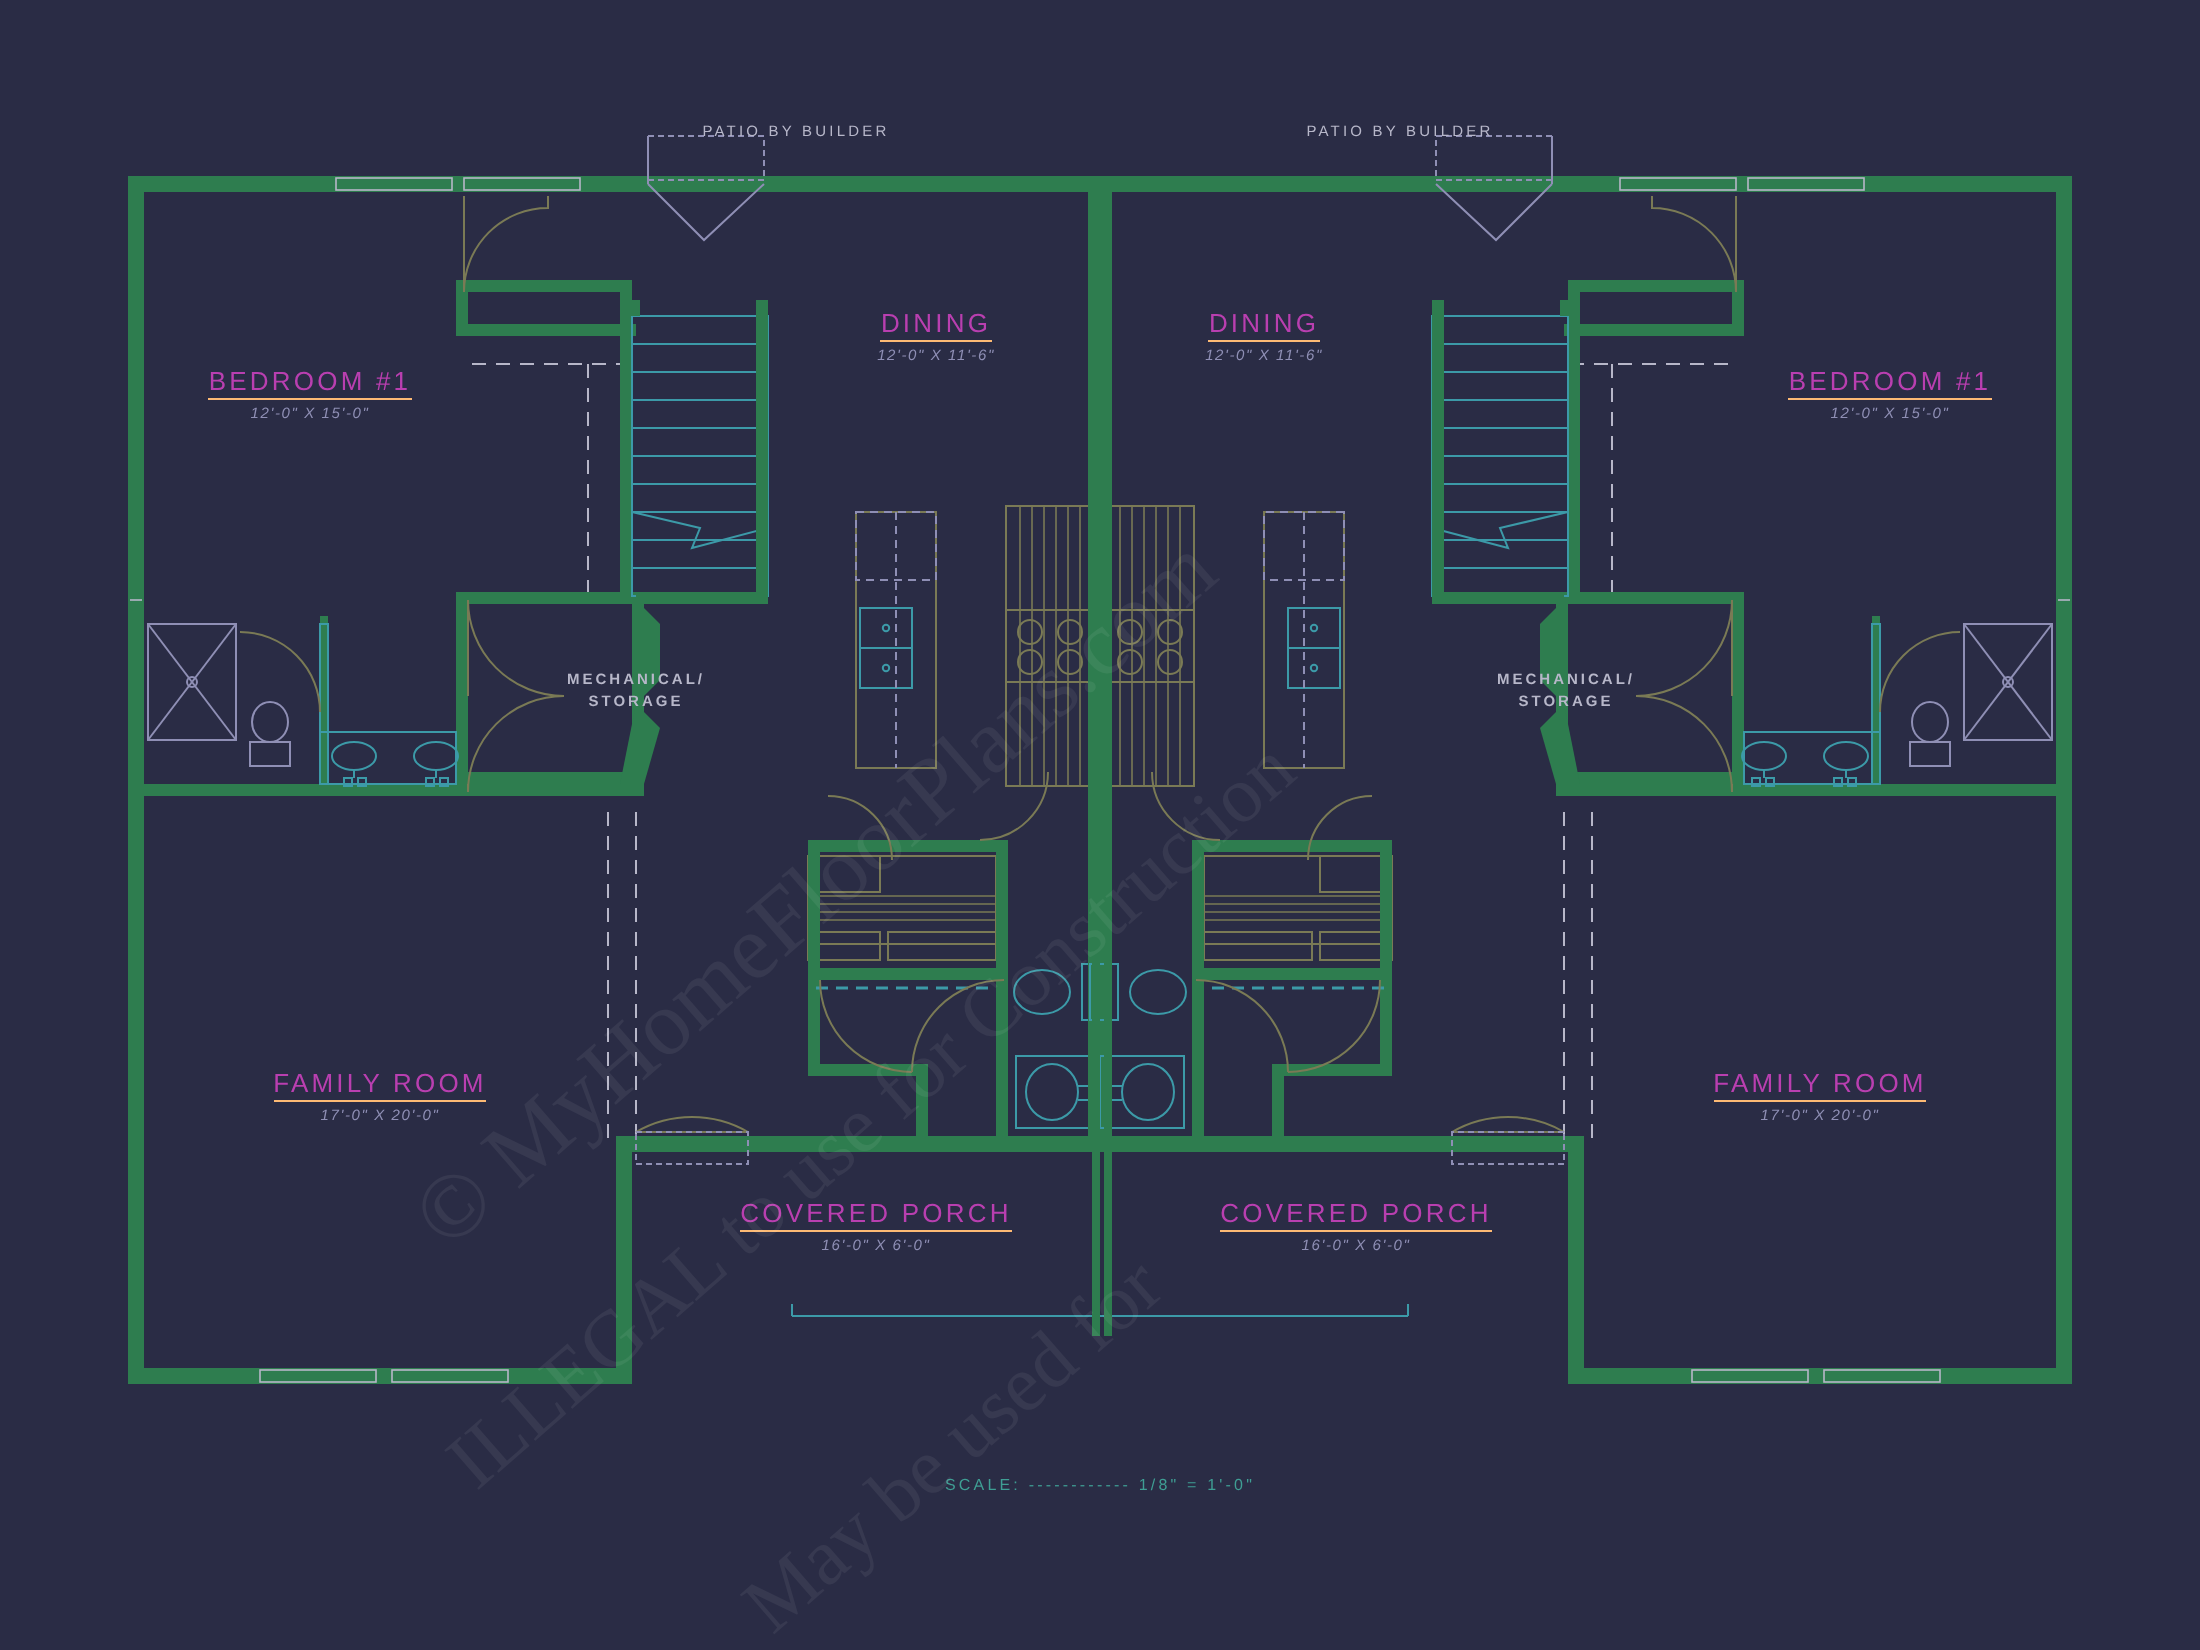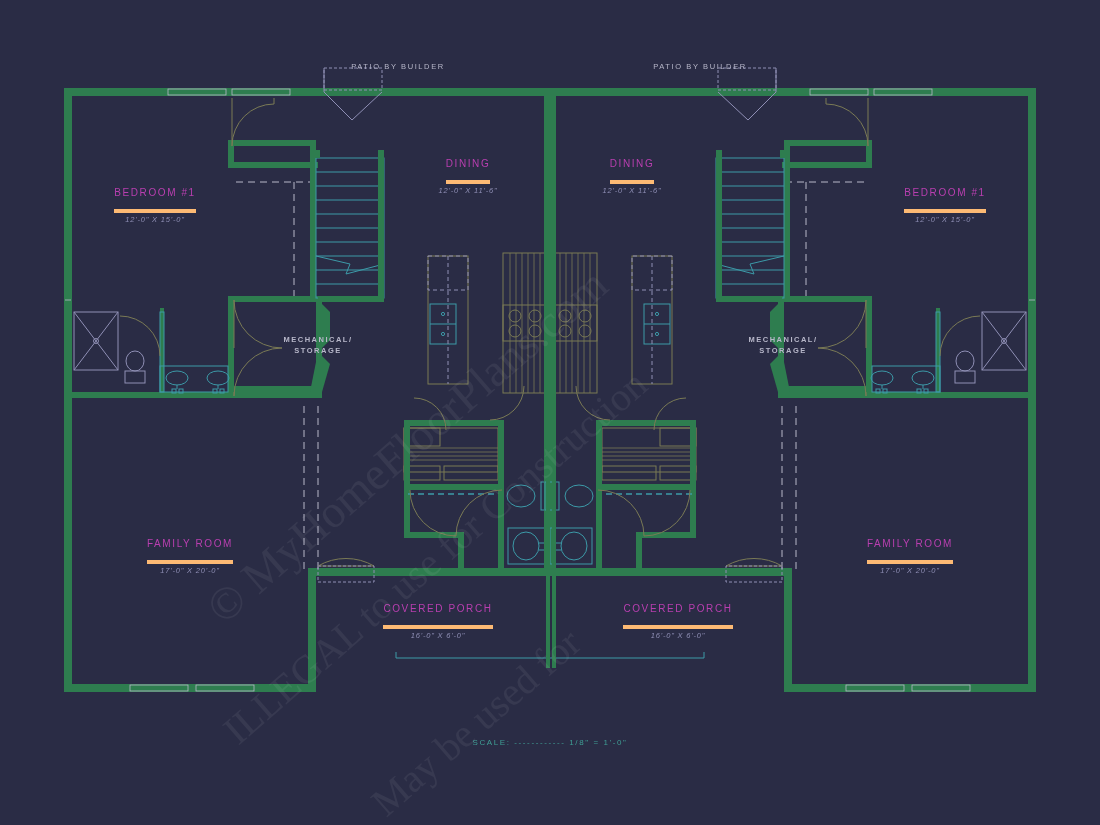--- a/index.html
+++ b/index.html
@@ -1,22 +1,22 @@
 <!DOCTYPE html>
 <html><head>
 <meta charset="utf-8">
 <style>
   html,body{margin:0;padding:0;background:#2a2c45;}
   body{width:1100px;height:825px;overflow:hidden;
        font-family:"Liberation Sans",sans-serif;}
   #stage{position:relative;width:1100px;height:825px;background:#2a2c45;}
   svg{position:absolute;left:0;top:0;}
   .lbl{position:absolute;text-align:center;white-space:nowrap;pointer-events:none;}
-  .room-name{color:#b93fb0;font-size:10px;letter-spacing:1.6px;
-             border-bottom:4px solid #fdba74;padding-bottom:11px;display:inline-block;}
+  .room-name{color:#b93fb0;font-size:13px;letter-spacing:1.6px;
+             border-bottom:1px solid #fdba74;padding-bottom:1px;display:inline-block;}
   .room-dim{color:#8f8fb5;font-size:7.5px;letter-spacing:0.8px;margin-top:2px;
             font-style:italic;}
   .note{color:#b7b7c9;font-size:7.5px;letter-spacing:1.5px;line-height:11px;font-weight:bold;}
   .patio-note{color:#b7b7c9;font-size:7.5px;letter-spacing:1.6px;}
   .title-main{color:#8fa8c8;font-size:17px;letter-spacing:3.5px;
               border-bottom:1px solid #6f86a8;padding-bottom:2px;display:inline-block;}
   .title-scale{color:#3f9e94;font-size:8px;letter-spacing:1.6px;margin-top:5px;}
   #wm{position:absolute;left:0;top:0;width:1100px;height:825px;
       pointer-events:none;overflow:hidden;}
   .wm-line{position:absolute;color:#ffffff;opacity:.060;

